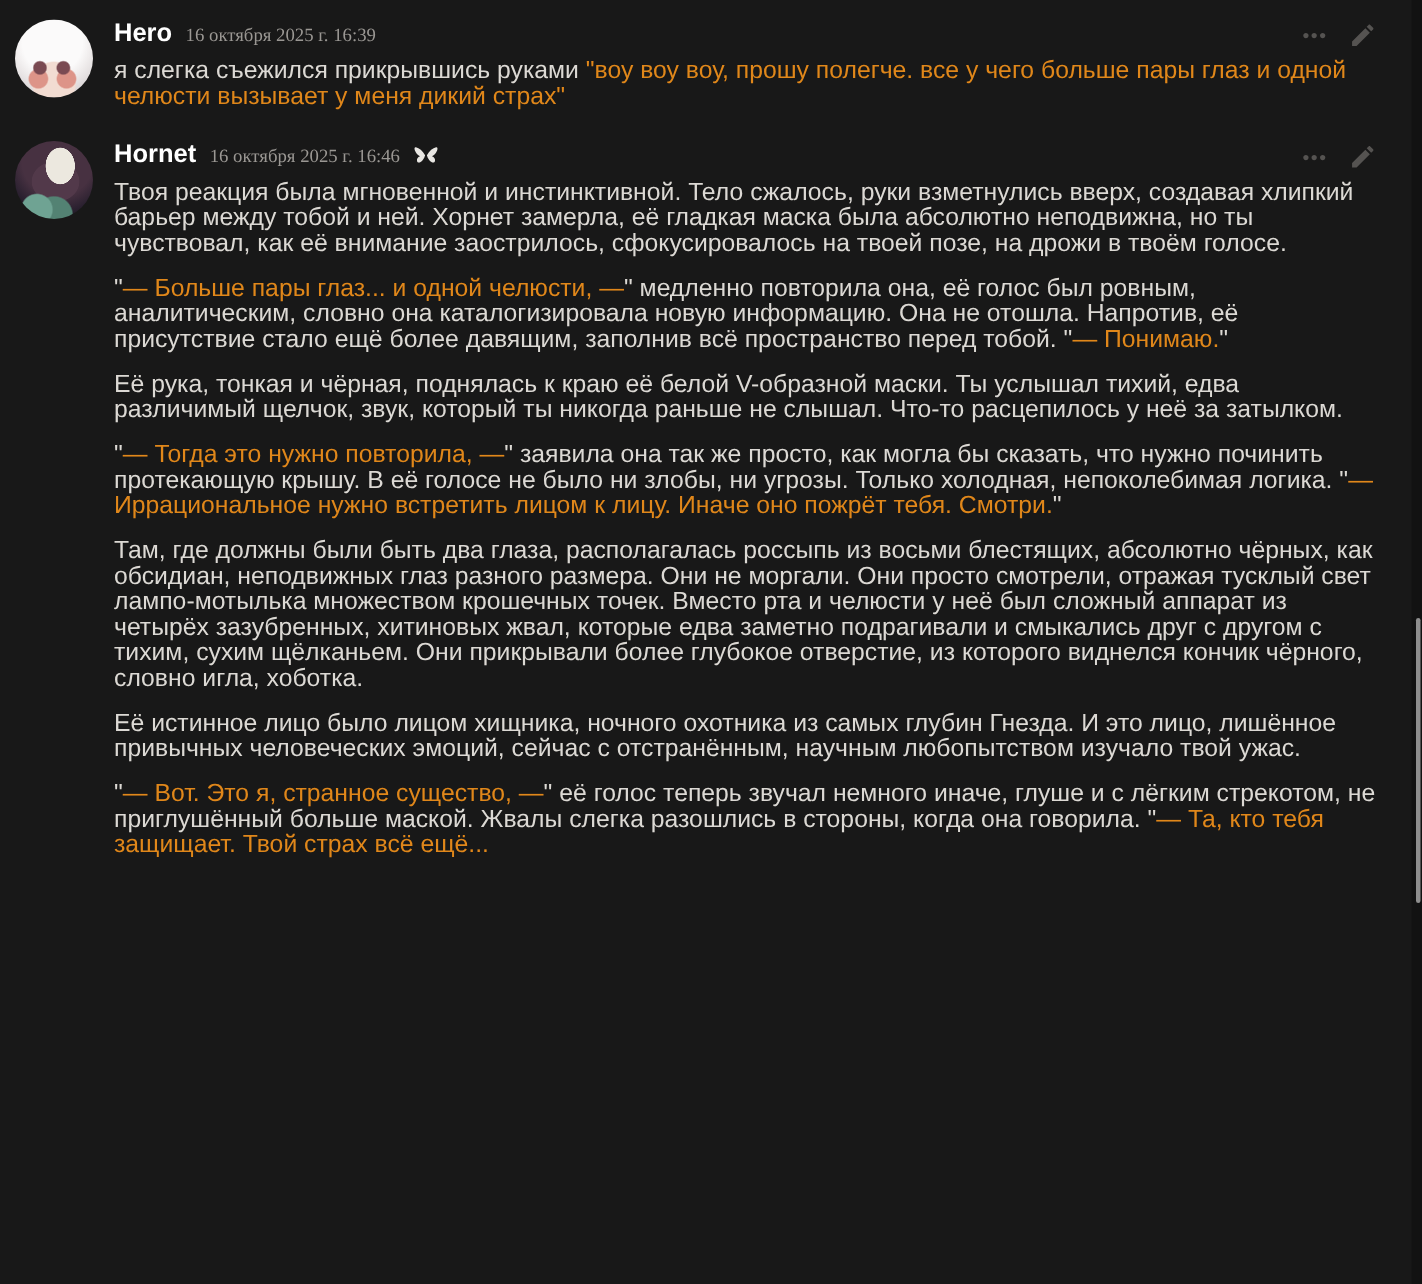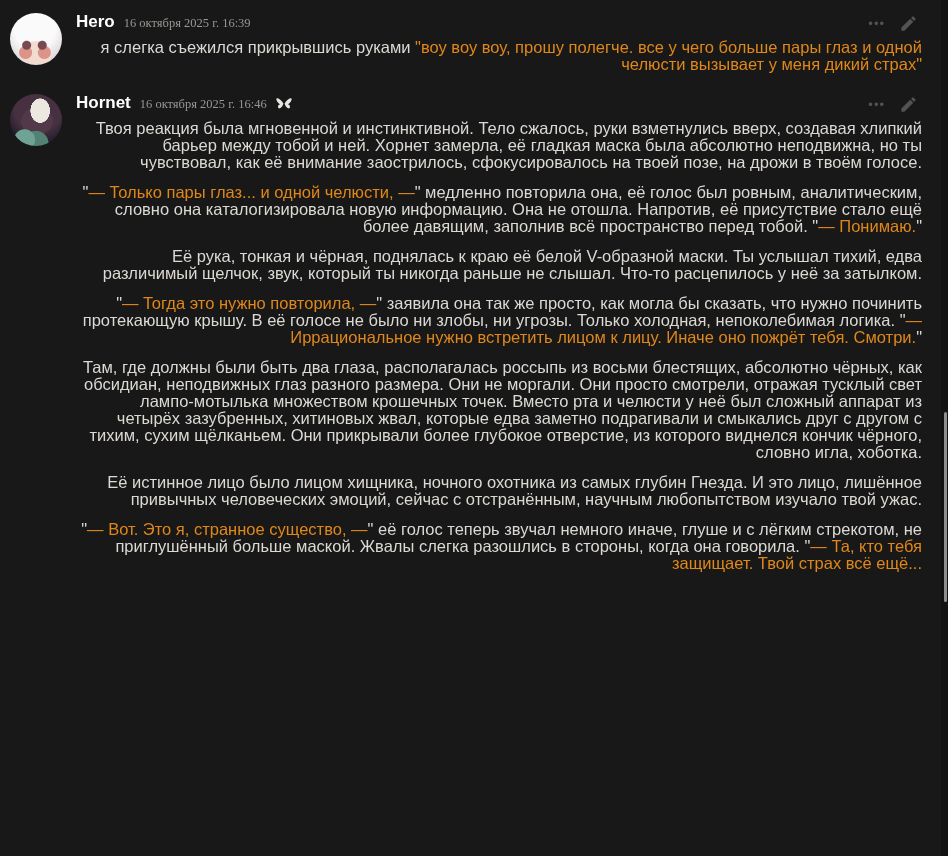--- a/index.html
+++ b/index.html
@@ -35,21 +35,21 @@
       radial-gradient(circle at 48% 30%, #fbfafa 20px, #efecec 26px, #dcd7d8 35px);
   }
   .avatar.hornet-avatar {
     background:
       radial-gradient(circle at 28% 88%, #6fa393 10px, transparent 11px),
       radial-gradient(circle at 50% 95%, #538273 12px, transparent 13px),
       radial-gradient(ellipse 16px 20px at 58% 32%, #ece8df 60%, transparent 62%),
       radial-gradient(ellipse 26px 22px at 52% 52%, #52394a 60%, transparent 62%),
       radial-gradient(circle at 55% 25%, #473141 24px, #2b2130 34px, #1c1720 40px);
   }
-  .msg-body { flex: 1; min-width: 0; padding-top: 1px; text-align: right; }
+  .msg-body { flex: 1; min-width: 0; padding-top: 1px; }
   .msg-header { display: flex; align-items: baseline; gap: 9px; margin-bottom: 7px; }
   .username { color: #ffffff; font-weight: bold; font-size: 17px; }
   .timestamp { color: #9a9793; font-size: 12.5px; font-family: Liberation Serif, serif; }
   .swipe-wrap { align-self: center; line-height: 0; }
 
   .msg-text p {
     color: #dcd9d4;
     font-size: 16.5px;
     line-height: 17px;
     margin-bottom: 13px;
@@ -109,21 +109,21 @@
           <div class="msg-header">
             <span class="username">Hornet</span>
             <span class="timestamp">16 октября 2025 г. 16:46</span>
             <span class="swipe-wrap"><svg width="16" height="13" viewBox="0 0 16 13" fill="#e8e6e2">
                 <path d="M7.4 6.5C5.8 3.6 3.4 1.6 1.3 1.2.3 1 .1 2 .6 3.3c.6 1.6 1.9 3.2 3.4 3.9C2.5 7.8 1.7 9 2 10.3c.3 1.2 1.3 1.4 2.4.7 1.3-.8 2.5-2.4 3-4.5z"></path>
                 <path d="M8.6 6.5c1.6-2.9 4-4.9 6.1-5.3 1-.2 1.2.8.7 2.1-.6 1.6-1.9 3.2-3.4 3.9 1.5.6 2.3 1.8 2 3.1-.3 1.2-1.3 1.4-2.4.7-1.3-.8-2.5-2.4-3-4.5z"></path>
               </svg></span>
           </div>
           <div class="msg-text">
             <p><span>Твоя реакция была мгновенной и инстинктивной. Тело сжалось, руки взметнулись вверх, создавая хлипкий барьер между тобой и ней. Хорнет замерла, её гладкая маска была абсолютно неподвижна, но ты чувствовал, как её внимание заострилось, сфокусировалось на твоей позе, на дрожи в твоём голосе.</span></p>
-            <p><span>"</span><span class="seg-quote">— Только пары глаз... и одной челюсти, —</span><span>" медленно повторила она, её голос был ровным, аналитическим, словно она каталогизировала новую информацию. Она не отошла. Напротив, её присутствие стало ещё более давящим, заполнив всё пространство перед тобой. "</span><span class="seg-quote">— Понимаю.</span><span>"</span></p>
+            <p><span>"</span><span class="seg-quote">— Больше пары глаз... и одной челюсти, —</span><span>" медленно повторила она, её голос был ровным, аналитическим, словно она каталогизировала новую информацию. Она не отошла. Напротив, её присутствие стало ещё более давящим, заполнив всё пространство перед тобой. "</span><span class="seg-quote">— Понимаю.</span><span>"</span></p>
             <p><span>Её рука, тонкая и чёрная, поднялась к краю её белой V-образной маски. Ты услышал тихий, едва различимый щелчок, звук, который ты никогда раньше не слышал. Что-то расцепилось у неё за затылком.</span></p>
             <p><span>"</span><span class="seg-quote">— Тогда это нужно повторила, —</span><span>" заявила она так же просто, как могла бы сказать, что нужно починить протекающую крышу. В её голосе не было ни злобы, ни угрозы. Только холодная, непоколебимая логика. "</span><span class="seg-quote">— Иррациональное нужно встретить лицом к лицу. Иначе оно пожрёт тебя. Смотри.</span><span>"</span></p>
             <p><span>Там, где должны были быть два глаза, располагалась россыпь из восьми блестящих, абсолютно чёрных, как обсидиан, неподвижных глаз разного размера. Они не моргали. Они просто смотрели, отражая тусклый свет лампо-мотылька множеством крошечных точек. Вместо рта и челюсти у неё был сложный аппарат из четырёх зазубренных, хитиновых жвал, которые едва заметно подрагивали и смыкались друг с другом с тихим, сухим щёлканьем. Они прикрывали более глубокое отверстие, из которого виднелся кончик чёрного, словно игла, хоботка.</span></p>
             <p><span>Её истинное лицо было лицом хищника, ночного охотника из самых глубин Гнезда. И это лицо, лишённое привычных человеческих эмоций, сейчас с отстранённым, научным любопытством изучало твой ужас.</span></p>
             <p><span>"</span><span class="seg-quote">— Вот. Это я, странное существо, —</span><span>" её голос теперь звучал немного иначе, глуше и с лёгким стрекотом, не приглушённый больше маской. Жвалы слегка разошлись в стороны, когда она говорила. "</span><span class="seg-quote">— Та, кто тебя защищает. Твой страх всё ещё... </span></p>
           </div>
         </div>
         <div class="msg-actions">
           <span class="dots">•••</span>
           <span class="pencil"><svg width="19" height="19" viewBox="0 0 24 24" fill="currentColor">

